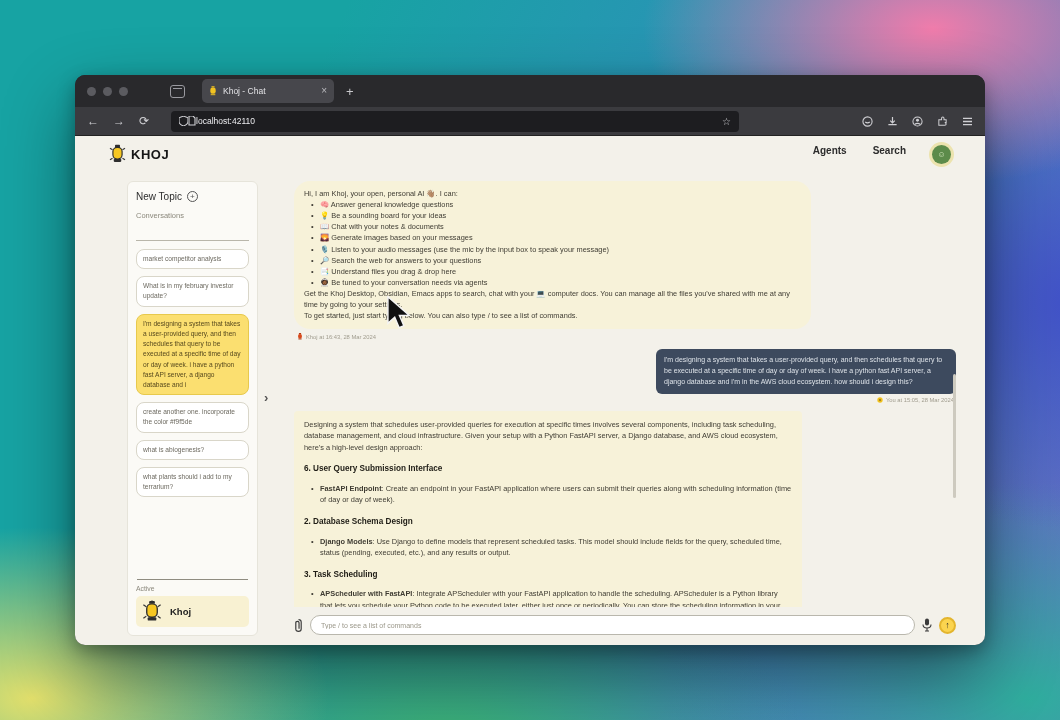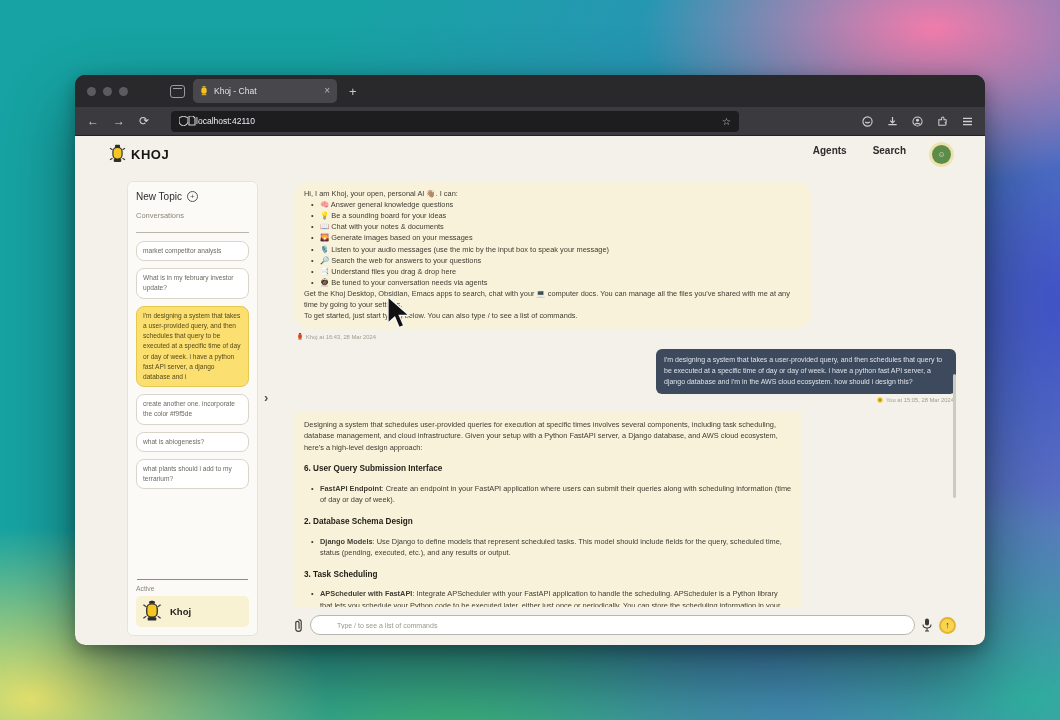--- a/index.html
+++ b/index.html
@@ -22,21 +22,21 @@
     border-radius:10px; overflow:hidden;
     box-shadow:0 30px 70px rgba(0,0,0,.45), 0 6px 18px rgba(0,0,0,.3);
     background:#29292c;
   }
   .titlebar { height:32px; background:#29292c; display:flex; align-items:center; padding:0 10px; }
   .dots { display:flex; gap:7px; margin-left:2px; }
   .dot { width:9px; height:9px; border-radius:50%; background:#5b5b60; }
   .fxview { width:15px; height:13px; border:1.5px solid #9a9aa0; border-radius:3px; margin-left:42px; position:relative; }
   .fxview::after{ content:""; position:absolute; left:2px; right:2px; top:2px; height:1.5px; background:#9a9aa0; }
   .tab {
-    margin-left:8px; width:144px; height:24px; background:#47474c; border-radius:5px;
+    margin-left:17px; width:132px; height:24px; background:#47474c; border-radius:5px;
     display:flex; align-items:center; padding:0 7px; gap:6px; color:#e2e2e5; font-size:8.5px;
   }
   .tab .fav { width:8px; height:10px; flex:0 0 auto; }
   .tab .close { margin-left:auto; color:#b9b9bd; font-size:10px; line-height:1; }
   .newtab { color:#c9c9cd; font-size:13px; margin-left:12px; }
 
   .navbar { height:29px; background:#3b3b3f; display:flex; align-items:center; padding:0 12px; border-bottom:1px solid #222; }
   .navbtn { color:#cfcfd3; font-size:12px; margin-right:14px; line-height:1; }
   .urlbar {
     width:568px; height:21px; background:#1d1d20; border-radius:4px;
@@ -58,21 +58,21 @@
   .avatar { width:19px; height:19px; border-radius:50%; background:#5c8b4a; box-shadow:0 0 0 3px #ece3ae; display:flex; align-items:center; justify-content:center; color:#cfe3b8; font-size:8px; }
 
   
   .sidebar {
     position:absolute; left:52px; top:45px; width:131px; bottom:9px;
     background:#fbfaf6; border:1px solid #e6e4da; border-radius:6px;
     padding:9px 8px 8px; display:flex; flex-direction:column;
   }
   .newtopic { display:flex; align-items:flex-start; gap:5px; font-size:10px; color:#2d2d2d; margin-bottom:9px; }
   .plus { width:11px; height:11px; border:1px solid #555; border-radius:50%; display:flex; align-items:center; justify-content:center; font-size:8px; color:#555; line-height:1; }
-  .convlabel { font-size:7.5px; color:#8b887c; padding-bottom:12px; border-bottom:1px solid #b9b6aa; margin-bottom:8px; }
+  .convlabel { font-size:7.5px; color:#8b887c; padding-bottom:20px; border-bottom:1px solid #b9b6aa; margin-bottom:8px; }
   .pill {
     border:1px solid #d9d6c9; background:#fff; border-radius:8px;
     font-size:6.6px; line-height:1.55; color:#6d6a60; padding:4px 6px; margin-bottom:7px;
   }
   .pill.active { background:#fbdf70; border-color:#e7c94d; color:#57491d; }
   .sb-spacer { flex:1; }
   .sb-div { height:1px; background:#8f8c80; margin:6px 1px 5px; }
   .activelabel { font-size:6.8px; color:#8b887c; margin-bottom:4px; }
   .agentcard { background:#f8f1d2; border-radius:5px; padding:4px 6px; display:flex; align-items:center; gap:8px; }
   .agentcard .aname { font-size:9.5px; font-weight:700; color:#222; }
@@ -100,21 +100,21 @@
   }
   .resp h4 { font-size:8.2px; color:#1f1d16; margin:10px 0 7px; }
   .rbullet { padding-left:16px; position:relative; margin-bottom:4px; }
   .rbullet::before { content:"•"; position:absolute; left:7px; }
   .rbullet .b { font-weight:700; }
 
   
   .inputbar { position:absolute; left:219px; width:662px; bottom:8px; height:24px; display:flex; align-items:center; gap:7px; }
   .chatinput {
     flex:1; height:20px; border:1px solid #b9b7ad; border-radius:11px; background:#fff;
-    font-size:7px; padding:0 26px; color:#444; font-family:"Liberation Sans",sans-serif; outline:none;
+    font-size:7px; padding:0 10px; color:#444; font-family:"Liberation Sans",sans-serif; outline:none;
   }
   .chatinput::placeholder { color:#9a9789; }
   .sendbtn { width:17px; height:17px; border-radius:50%; background:#fbd44f; border:2px solid #e3b52e; display:flex; align-items:center; justify-content:center; font-size:9px; color:#33312a; font-weight:700; line-height:1; }
 
   .scrollthumb { position:absolute; right:29px; top:238px; width:3px; height:124px; background:#cdcabf; border-radius:2px; }
 
   .cursor { position:absolute; left:386px; top:296px; z-index:50; pointer-events:none; }
 </style>
 </head>
 <body>

